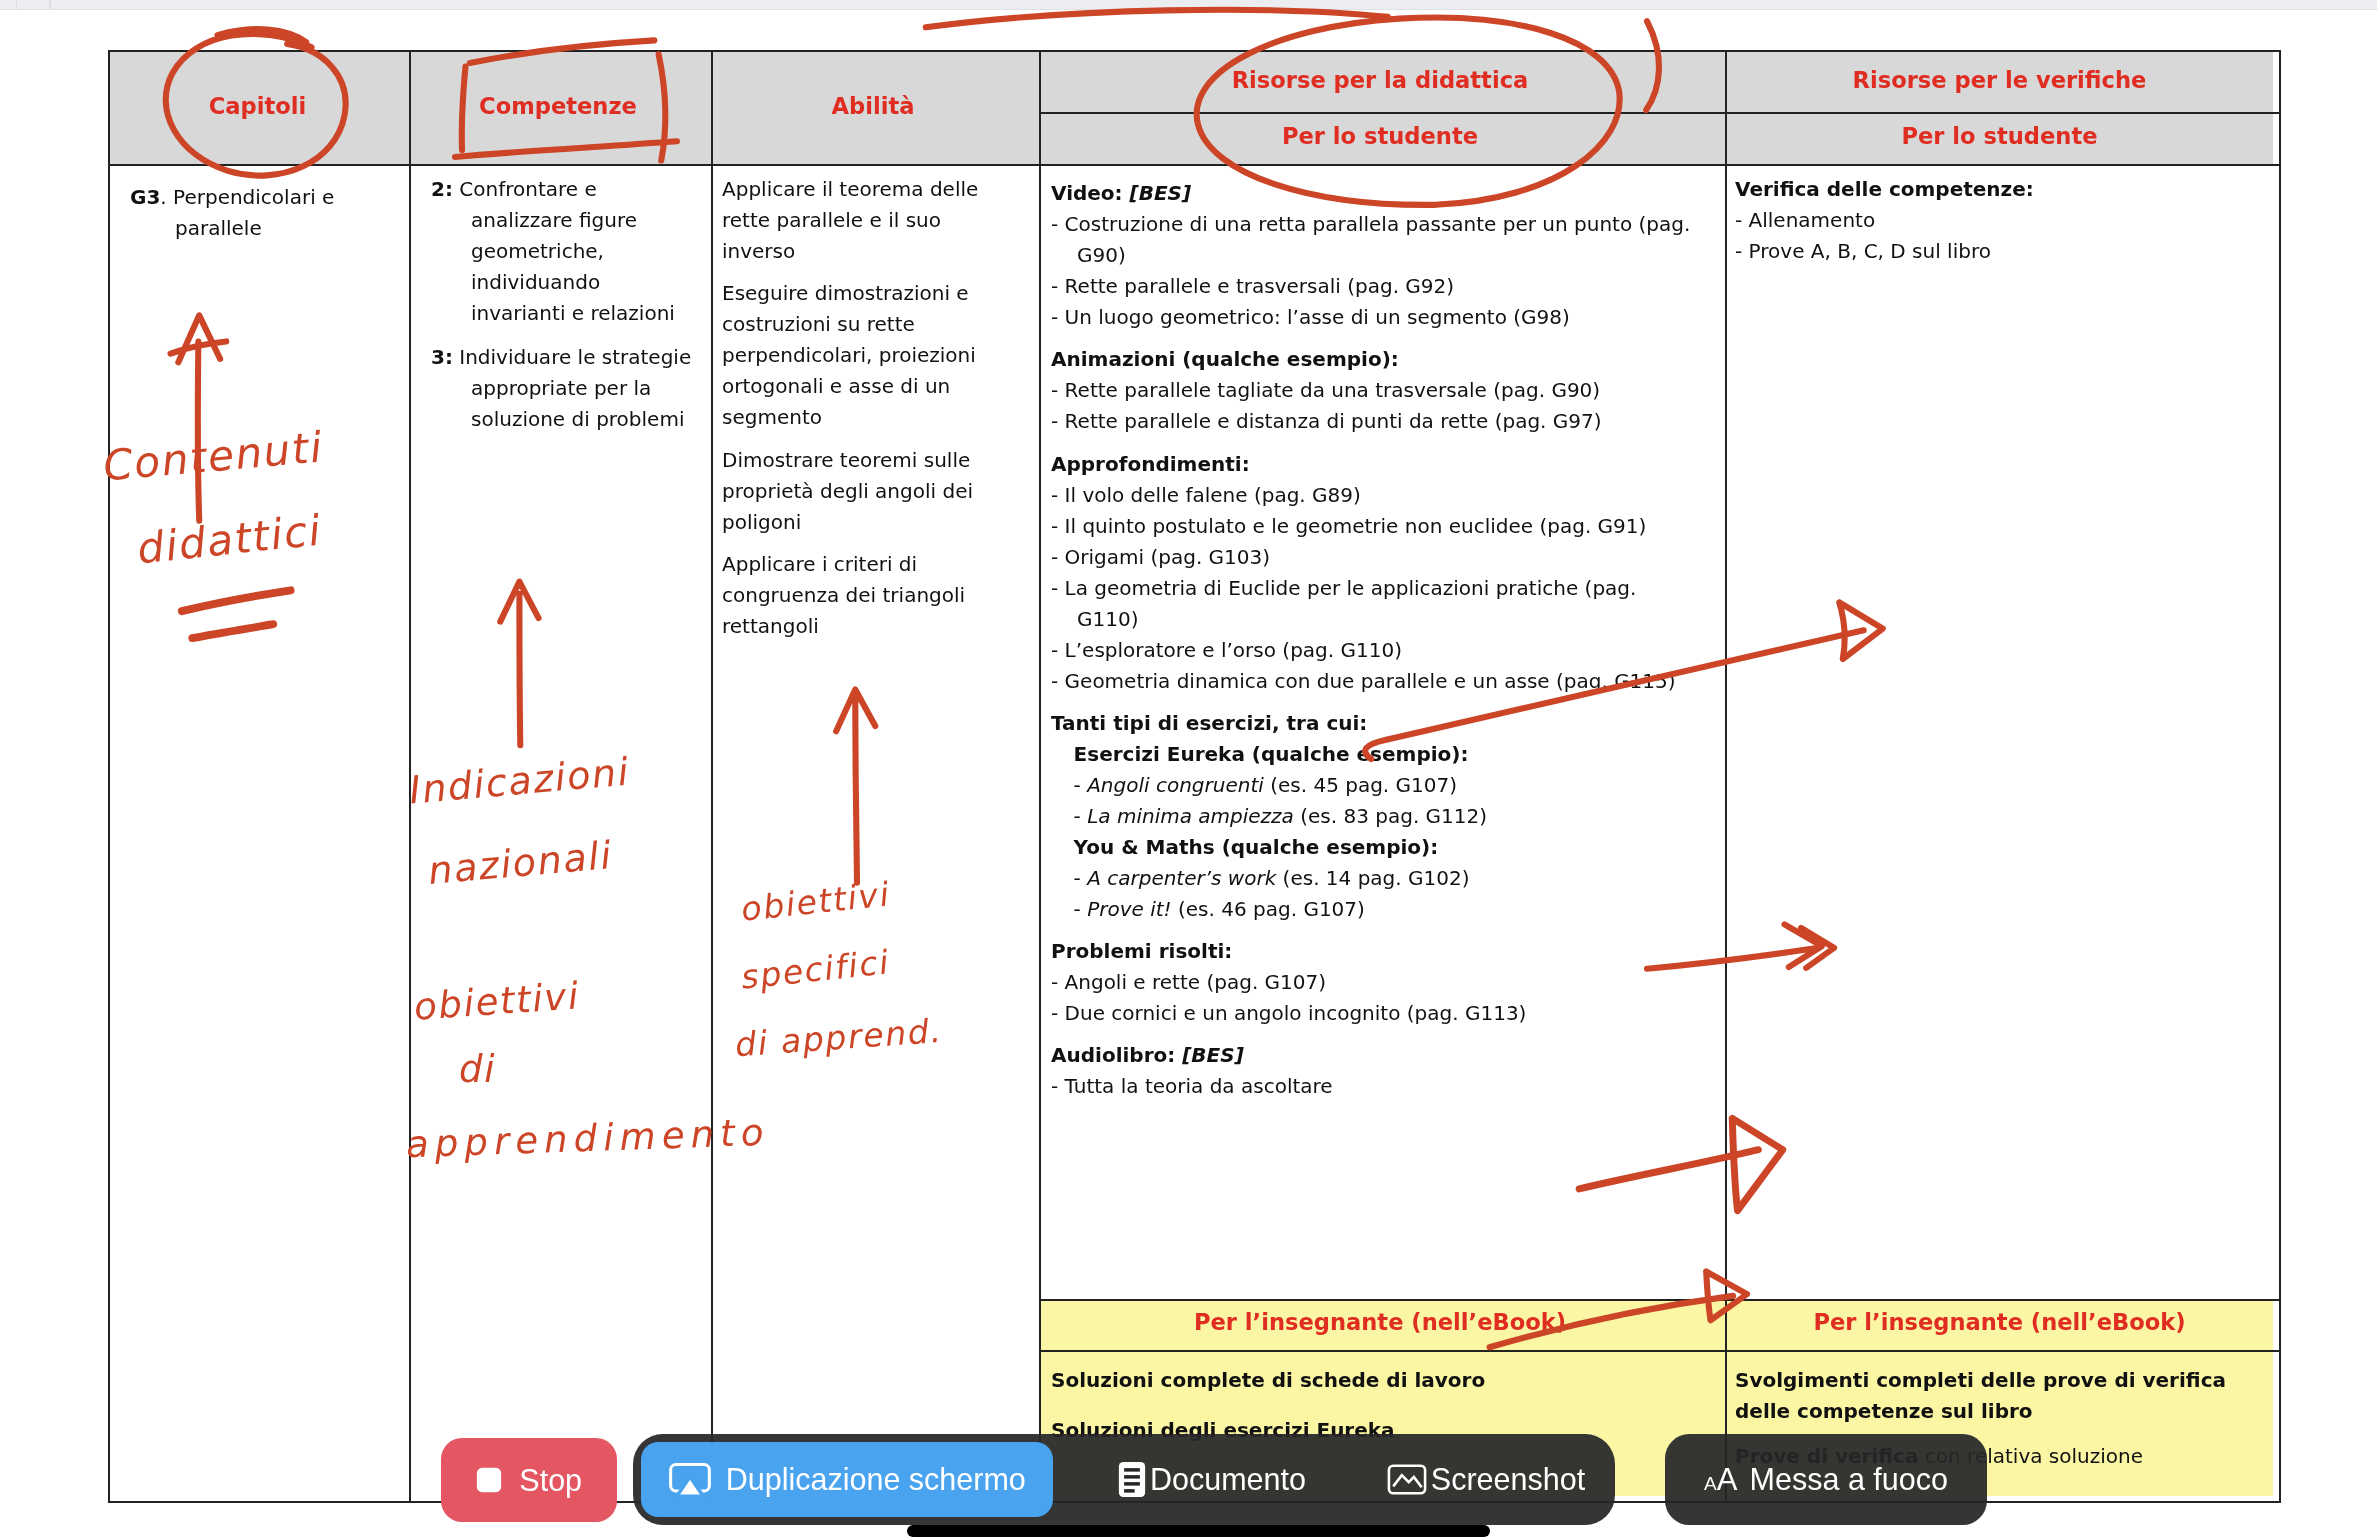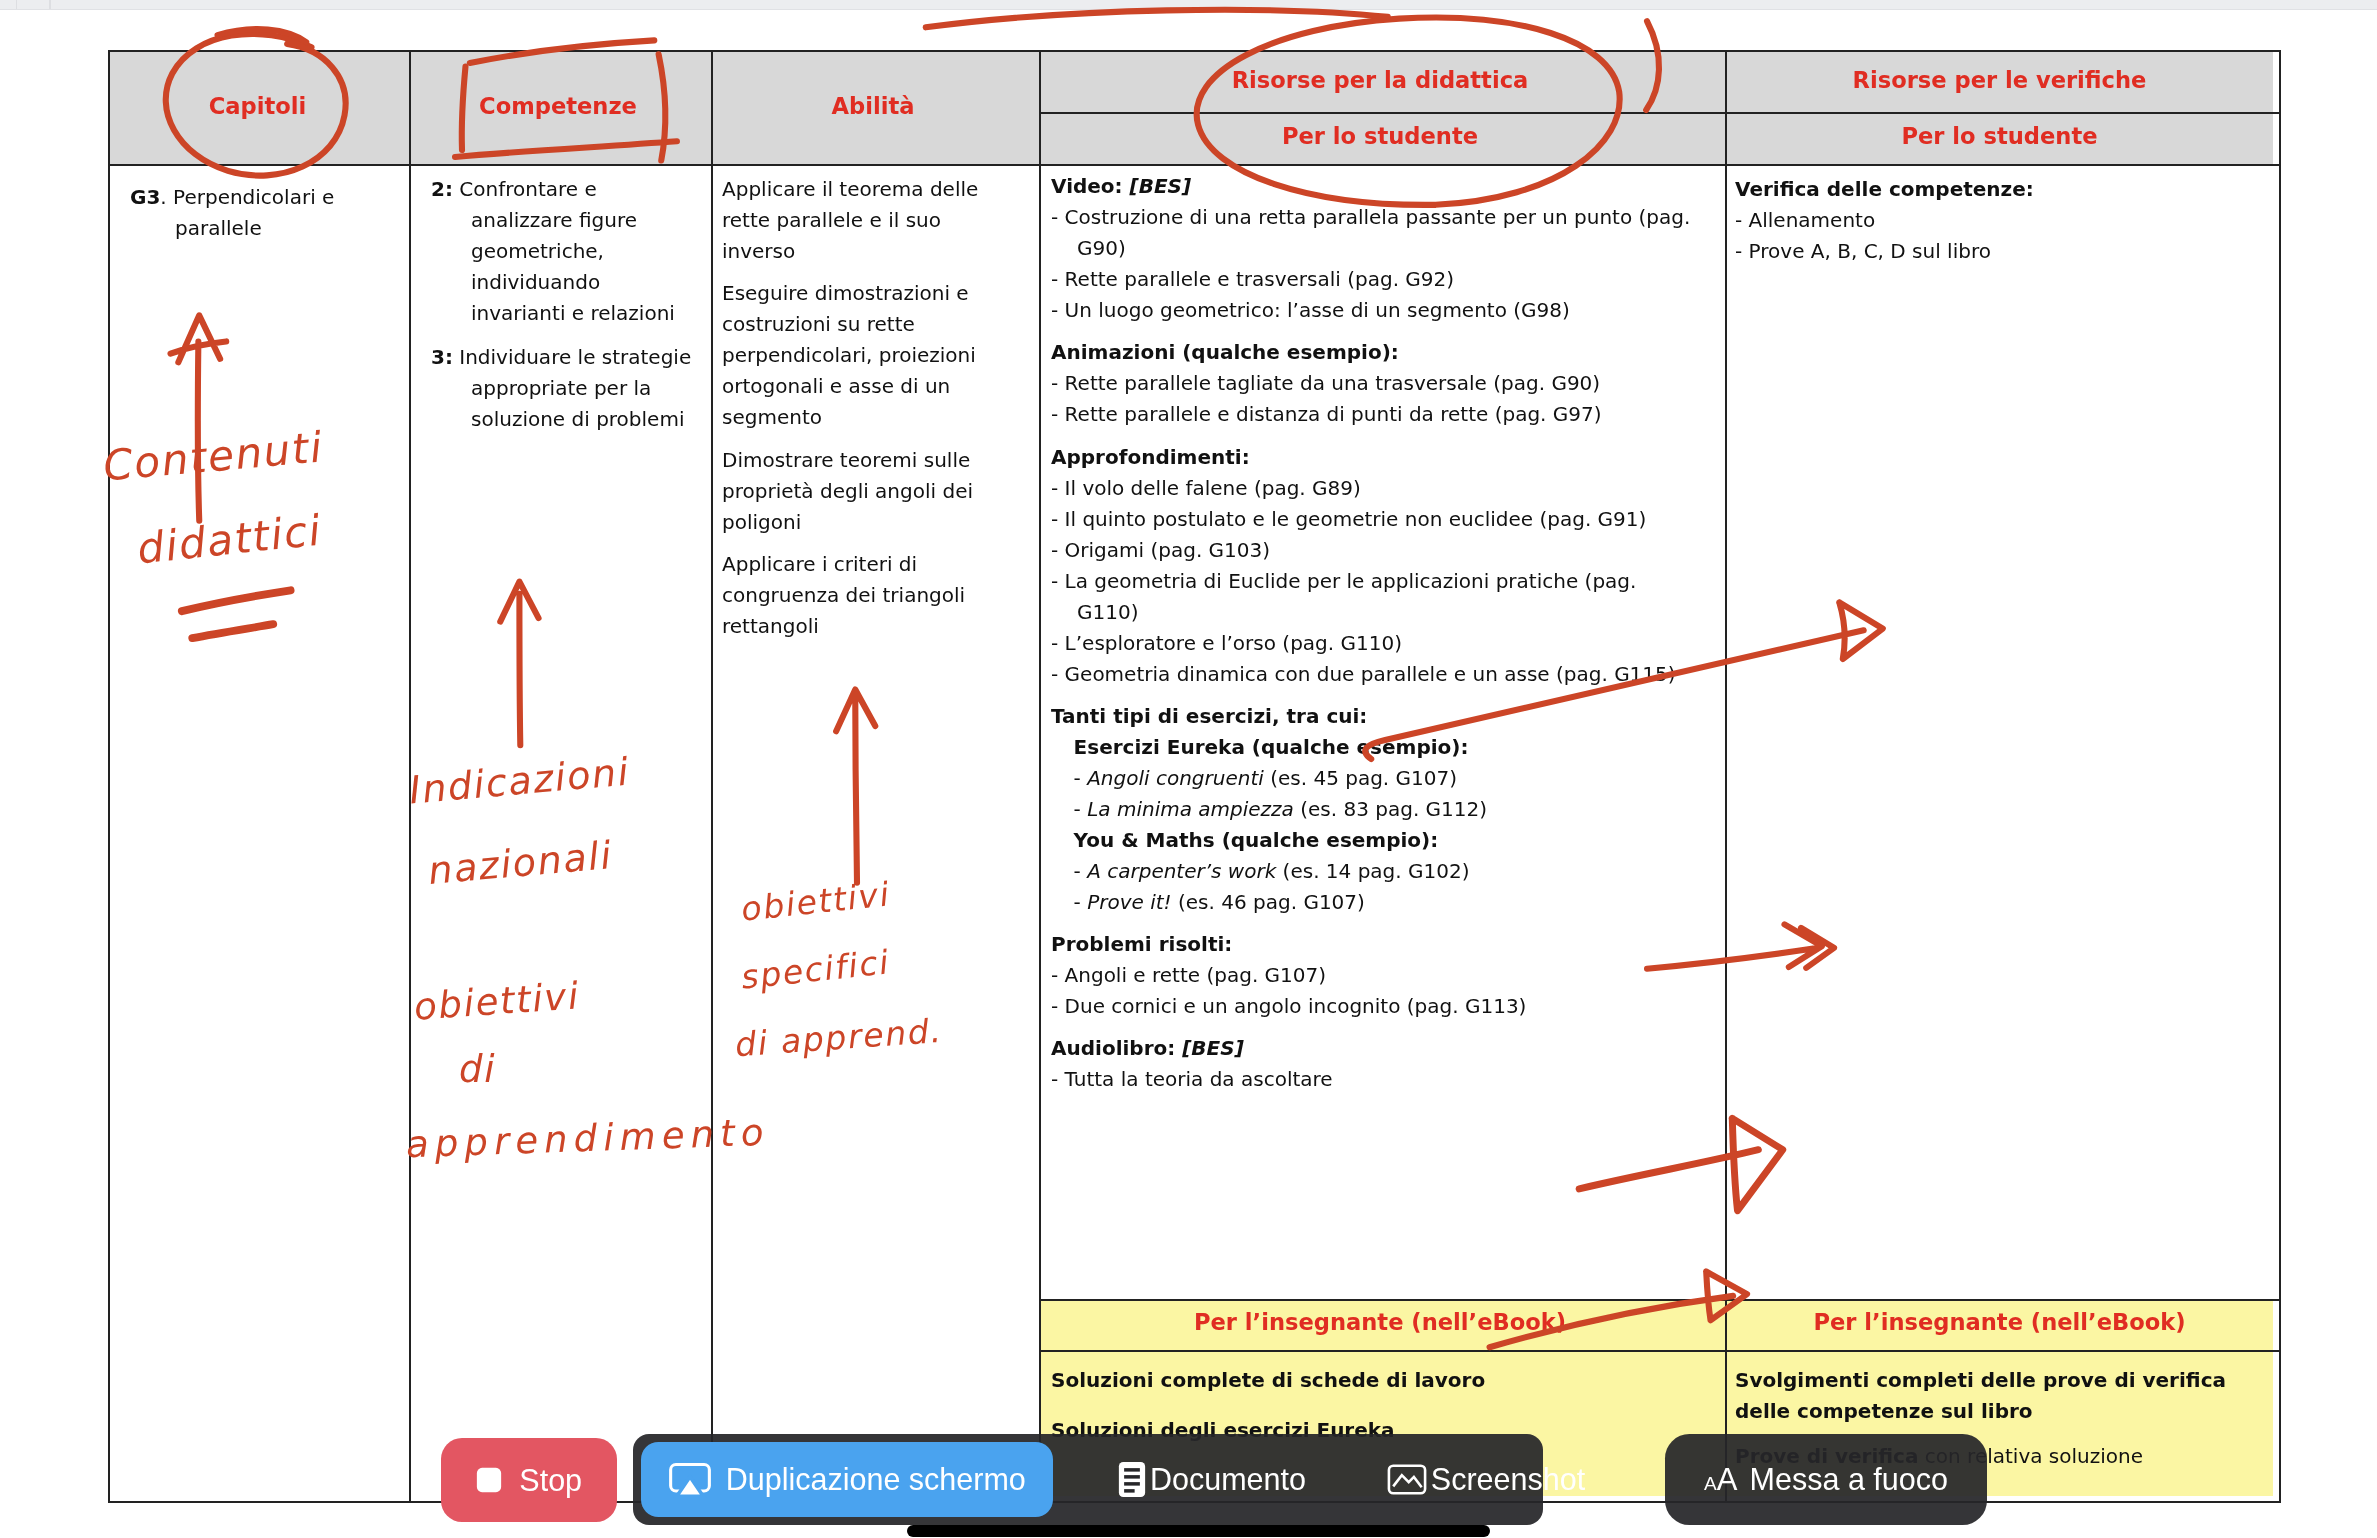--- a/index.html
+++ b/index.html
@@ -29,22 +29,22 @@
   
   .hw{position:absolute;font-style:italic;color:#cc4527;letter-spacing:1.7px;white-space:nowrap;
       font-family:"DejaVu Sans",sans-serif;}
   
   #ink{left:0;top:0;width:2377px;height:1539px;pointer-events:none;z-index:5;}
   
   .tb{z-index:10;display:flex;align-items:center;color:#fff;
       font-family:"Liberation Sans","DejaVu Sans",sans-serif;font-size:30.5px;}
   #stop-btn{left:441px;top:1438px;width:176px;height:84px;background:#e35662;border-radius:21px;
             justify-content:center;gap:17.4px;}
-  #main-toolbar{left:633px;top:1434px;width:910px;height:91px;background:rgba(38,38,41,0.93);
-                border-radius:16px;gap:0;}
+  #main-toolbar{left:633px;top:1434px;width:982px;height:91px;background:rgba(38,38,41,0.93);
+                border-radius:30px;gap:0;}
   #dup-btn{position:absolute;left:7.8px;top:7.8px;width:412px;height:75px;background:#4aa3ef;border-radius:17.4px;
            display:flex;align-items:center;justify-content:center;gap:14px;}
   .tb-item{display:flex;align-items:center;gap:4px;justify-content:center;}
   #doc-item{position:absolute;left:453px;width:252px;top:0;height:91px;}
   #shot-item{position:absolute;left:731px;width:244px;top:0;height:91px;}
   #focus-btn{left:1665px;top:1434px;width:322px;height:91px;background:rgba(38,38,41,0.93);
              border-radius:24.4px;justify-content:center;gap:12.2px;}
   #home-indicator{left:907px;top:1525px;width:583px;height:12.2px;background:#000;border-radius:7px;z-index:11;}
   .aa-small{font-size:19px;} .aa-big{font-size:31px;}
 </style>
@@ -107,21 +107,21 @@
     <p class="hang46"><span class="b">3:</span> <span>Individuare le strategie appropriate per la soluzione di problemi</span></p>
   </div>
 
   <div class="cellblock" style="left:722px;top:174px;width:270px">
     <p class="gapP">Applicare il teorema delle rette parallele e il suo inverso</p>
     <p class="gapP">Eseguire dimostrazioni e costruzioni su rette perpendicolari, proiezioni ortogonali e asse di un segmento</p>
     <p class="gapP">Dimostrare teoremi sulle proprietà degli angoli dei poligoni</p>
     <p class="gapP">Applicare i criteri di congruenza dei triangoli rettangoli</p>
   </div>
 
-  <div class="cellblock" style="left:1051px;top:171px;width:647px">
+  <div class="cellblock" style="left:1051px;top:178px;width:647px">
     <div class="sec">
       <p class="line"><span class="b">Video:</span><span class="bi"> [BES]</span></p>
       <p class="line hang">- Costruzione di una retta parallela passante per un punto (pag. G90)</p>
       <p class="line hang">- Rette parallele e trasversali (pag. G92)</p>
       <p class="line hang">- Un luogo geometrico: l’asse di un segmento (G98)</p>
     </div>
     <div class="sec">
       <p class="line b">Animazioni (qualche esempio):</p>
       <p class="line hang">- Rette parallele tagliate da una trasversale (pag. G90)</p>
       <p class="line hang">- Rette parallele e distanza di punti da rette (pag. G97)</p>

